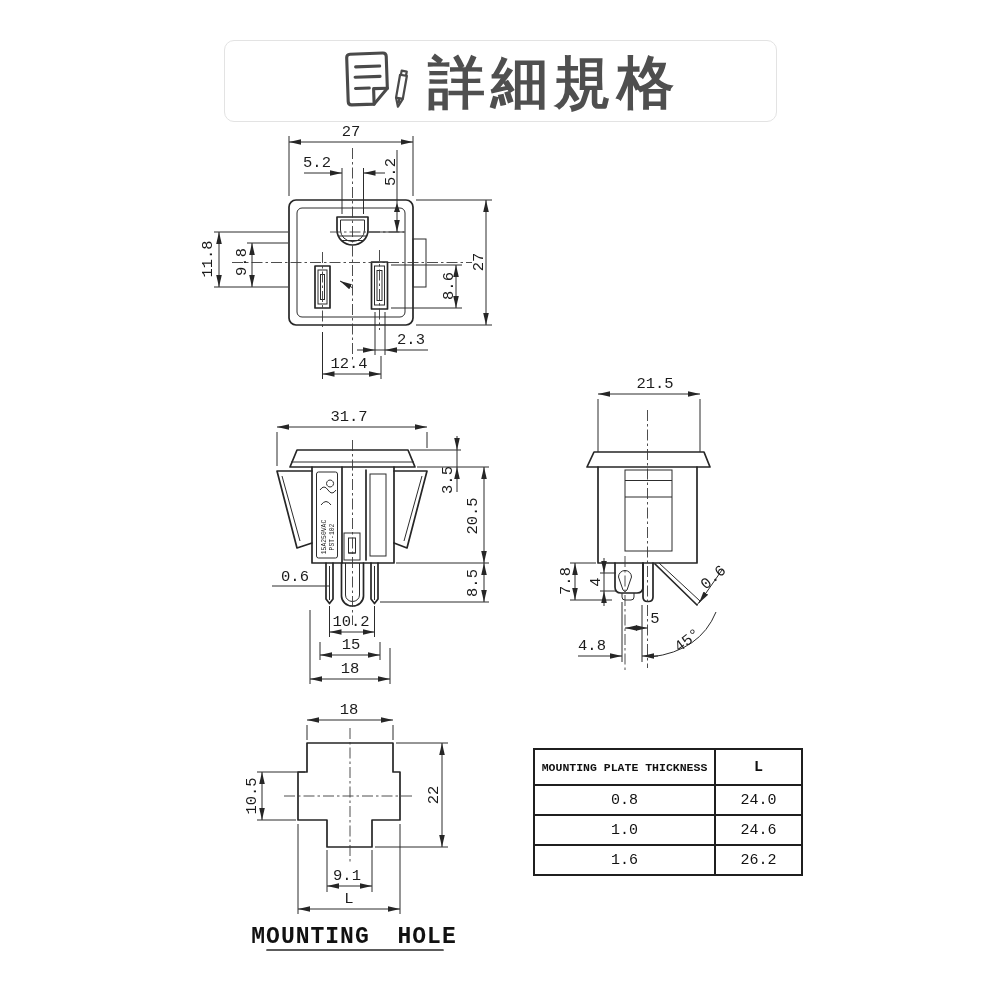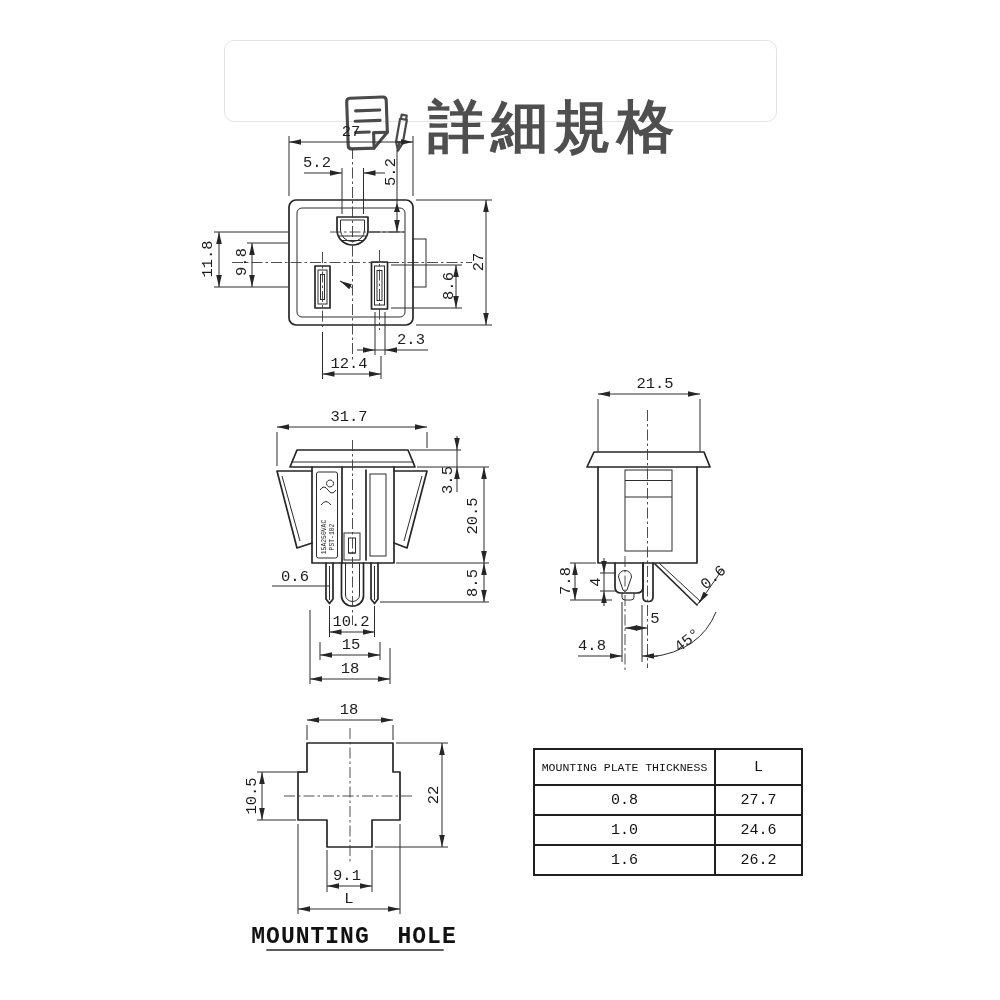--- a/index.html
+++ b/index.html
@@ -1,42 +1,42 @@
 <!DOCTYPE html>
 <html><head>
 <meta charset="utf-8">
 <style>
   html,body{margin:0;padding:0;background:#fff;}
   #canvas{position:relative;width:1000px;height:1000px;background:#ffffff;overflow:hidden;
           font-family:"Liberation Sans","DejaVu Sans",sans-serif;}
   
   .title-card{position:absolute;left:224px;top:40px;width:551px;height:80px;
               border:1px solid #e3e3e3;border-radius:10px;background:#fff;}
-  .title-row{position:absolute;left:338px;top:44px;height:76px;display:flex;align-items:center;margin-top:44px;}
+  .title-row{position:absolute;left:338px;top:44px;height:76px;display:flex;align-items:center;}
   .title-icon{width:86px;height:72px;flex:0 0 auto;}
   h1.page-title{margin:0 0 0 4px;font-size:57px;font-weight:600;color:#4f4f4f;
                 letter-spacing:6px;line-height:72px;white-space:nowrap;}
   
   svg.drawing{position:absolute;left:0;top:0;}
   .ol{stroke:#262626;stroke-width:1.7;fill:none;stroke-linejoin:round;stroke-linecap:round;}
   .th{stroke:#2c2c2c;stroke-width:1;fill:none;}
   .dim{stroke:#2c2c2c;stroke-width:1;fill:none;}
   .cl{stroke:#3a3a3a;stroke-width:.9;fill:none;stroke-dasharray:11 3 2.5 3;}
   text.dt{font-family:"Liberation Mono","DejaVu Sans Mono",monospace;font-size:15.5px;
           fill:#1c1c1c;text-anchor:middle;}
   text.sm{font-family:"Liberation Mono","DejaVu Sans Mono",monospace;font-size:6.4px;
           fill:#1c1c1c;text-anchor:middle;}
   text.cap{font-family:"Liberation Mono","DejaVu Sans Mono",monospace;font-size:23px;
            font-weight:bold;fill:#111;text-anchor:middle;letter-spacing:1px;word-spacing:13px;}
   
   table.spec{position:absolute;left:533px;top:748px;width:268px;border-collapse:collapse;
              background:#fff;table-layout:fixed;}
   table.spec th,table.spec td{border:2px solid #1f1f1f;text-align:center;vertical-align:middle;
              font-family:"Liberation Mono","DejaVu Sans Mono",monospace;color:#111;}
-  table.spec th{height:32px;font-size:11.5px;font-weight:normal;letter-spacing:0px;}
+  table.spec th{height:32px;font-size:11.5px;font-weight:bold;letter-spacing:0px;}
   table.spec th.col-l{font-size:15px;}
   table.spec td{height:26px;font-size:15px;border-radius:10px;}
   col.c1{width:181px;} col.c2{width:87px;}
 </style>
 </head>
 <body>
 
 <div id="canvas">
 
   <div class="title-card"></div>
@@ -280,21 +280,21 @@
         <col class="c1">
         <col class="c2">
       </colgroup>
     <tbody>
         <tr>
       <th>MOUNTING PLATE THICKNESS</th>
       <th class="col-l">L</th>
     </tr>
     <tr>
       <td>0.8</td>
-      <td>27.7</td>
+      <td>24.0</td>
     </tr>
     <tr>
       <td>1.0</td>
       <td>24.6</td>
     </tr>
     <tr>
       <td>1.6</td>
       <td>26.2</td>
     </tr>
   </tbody>

